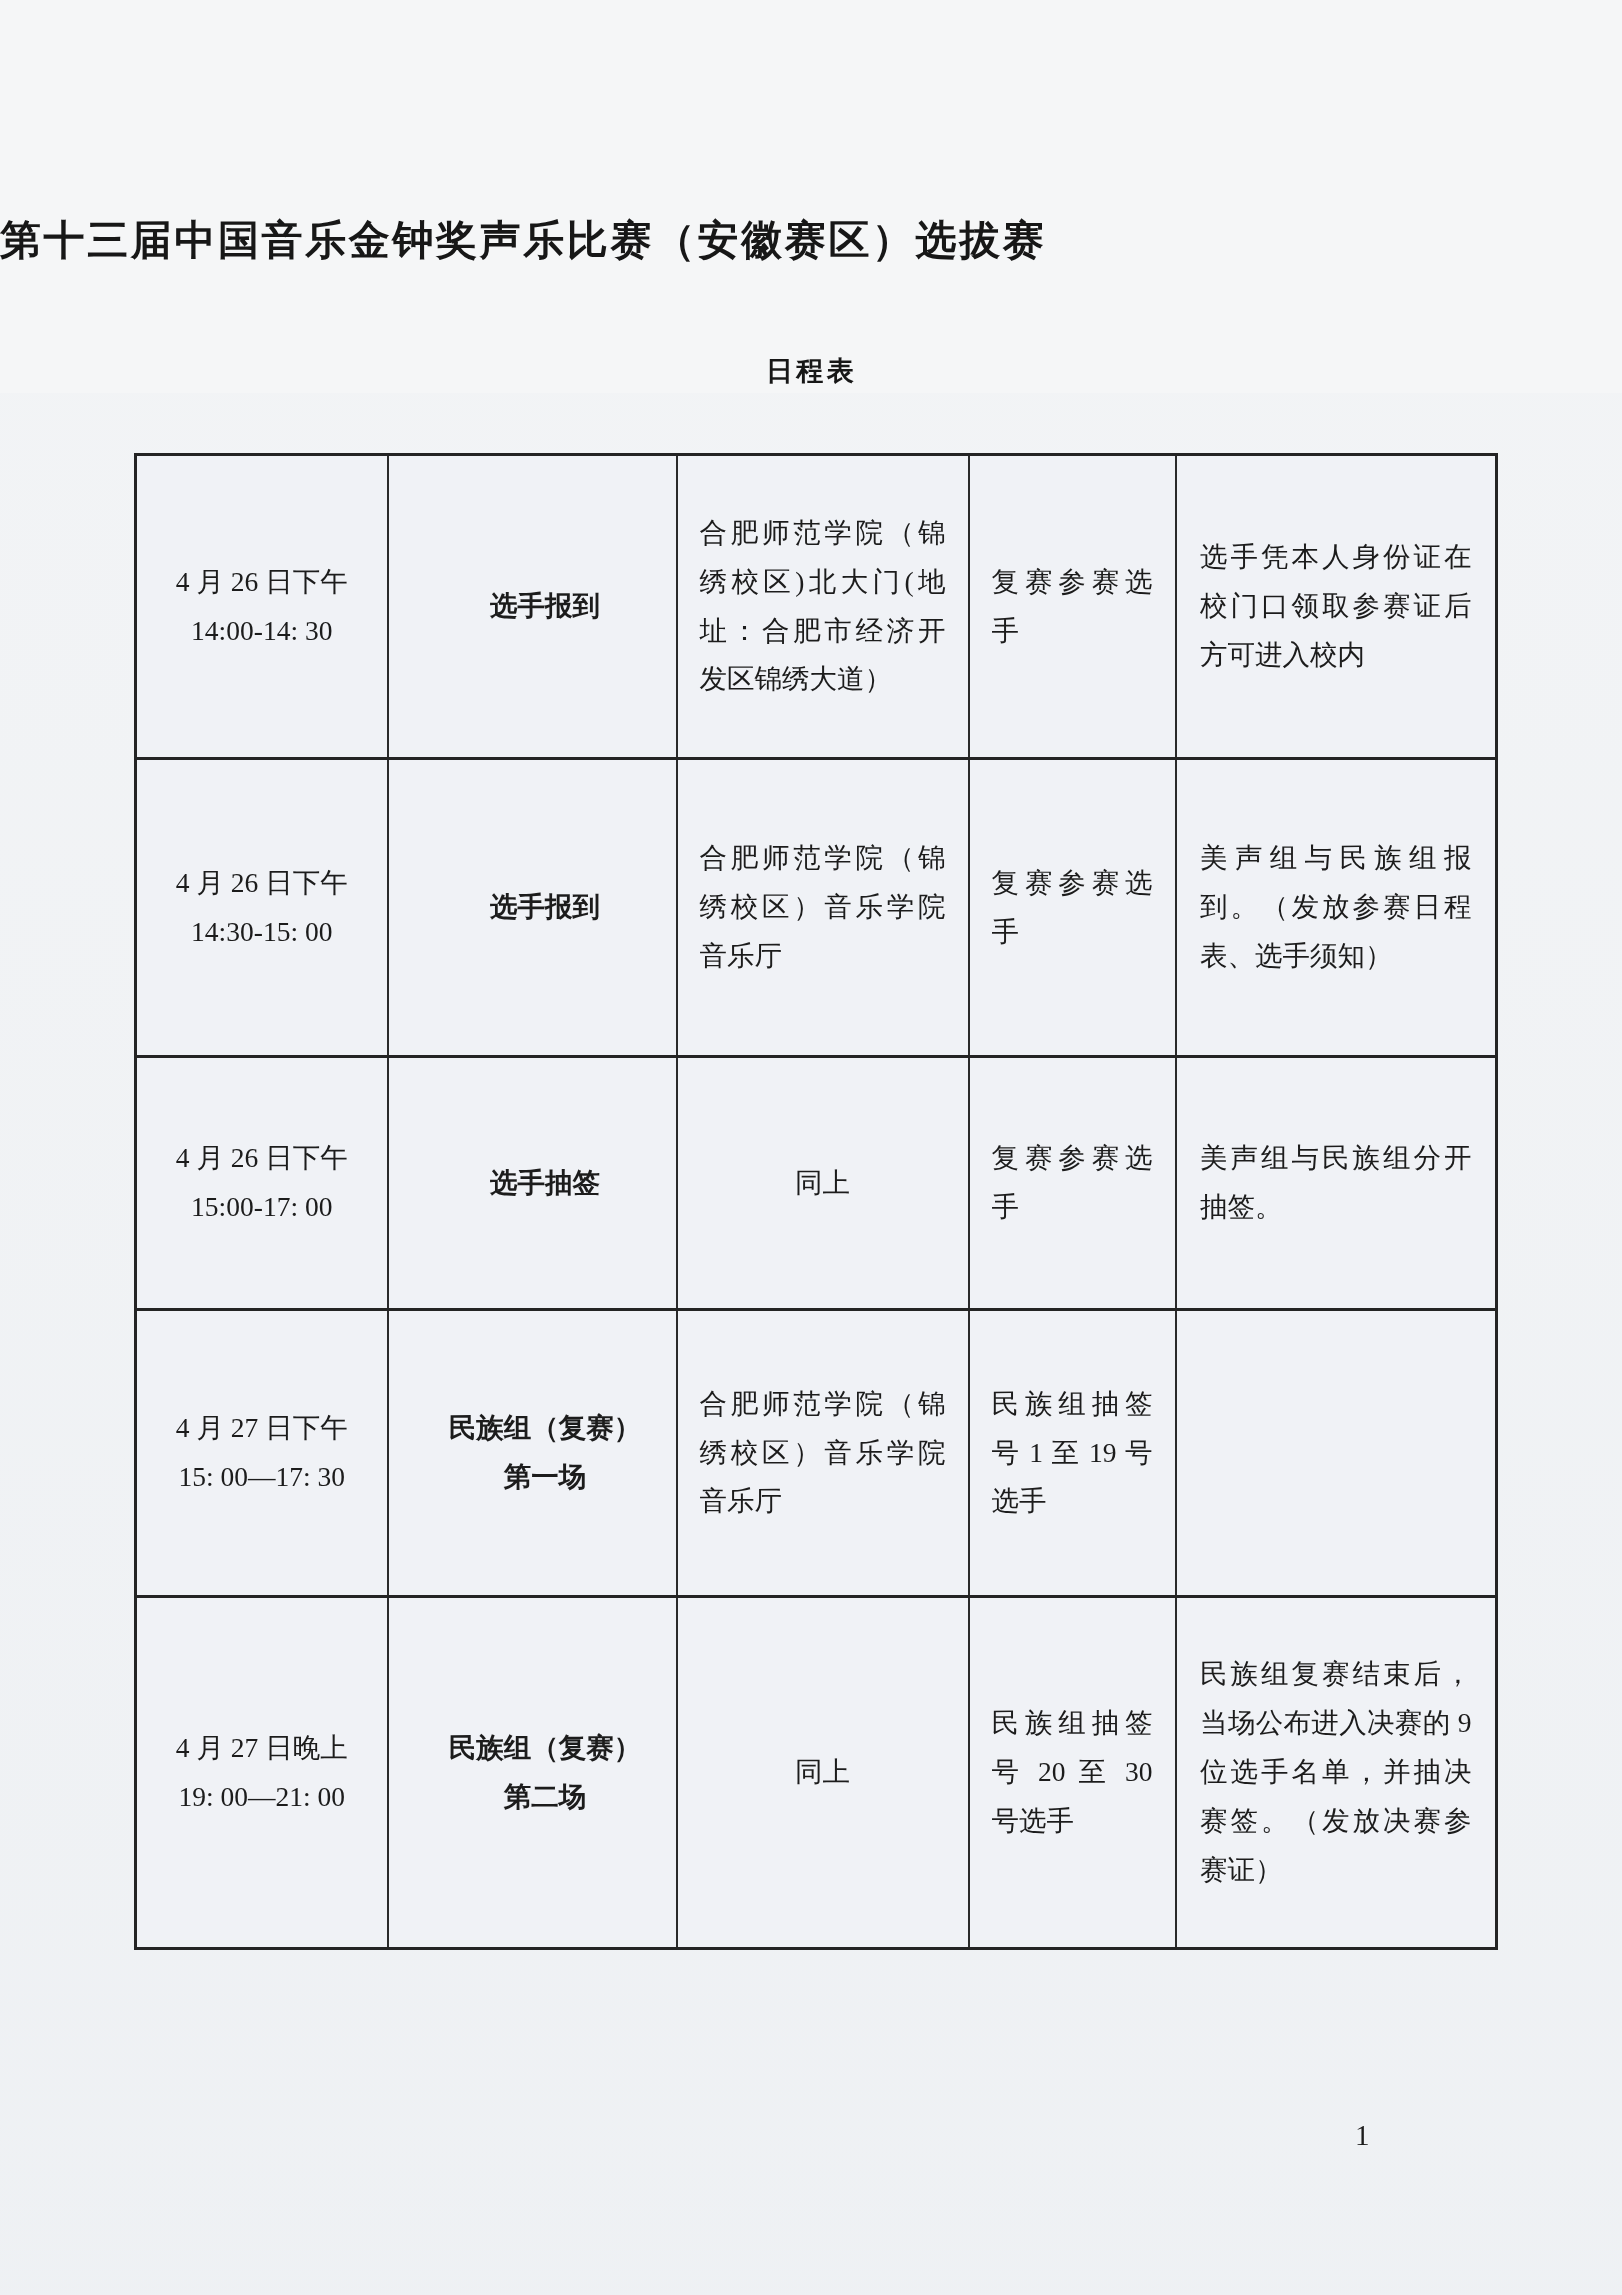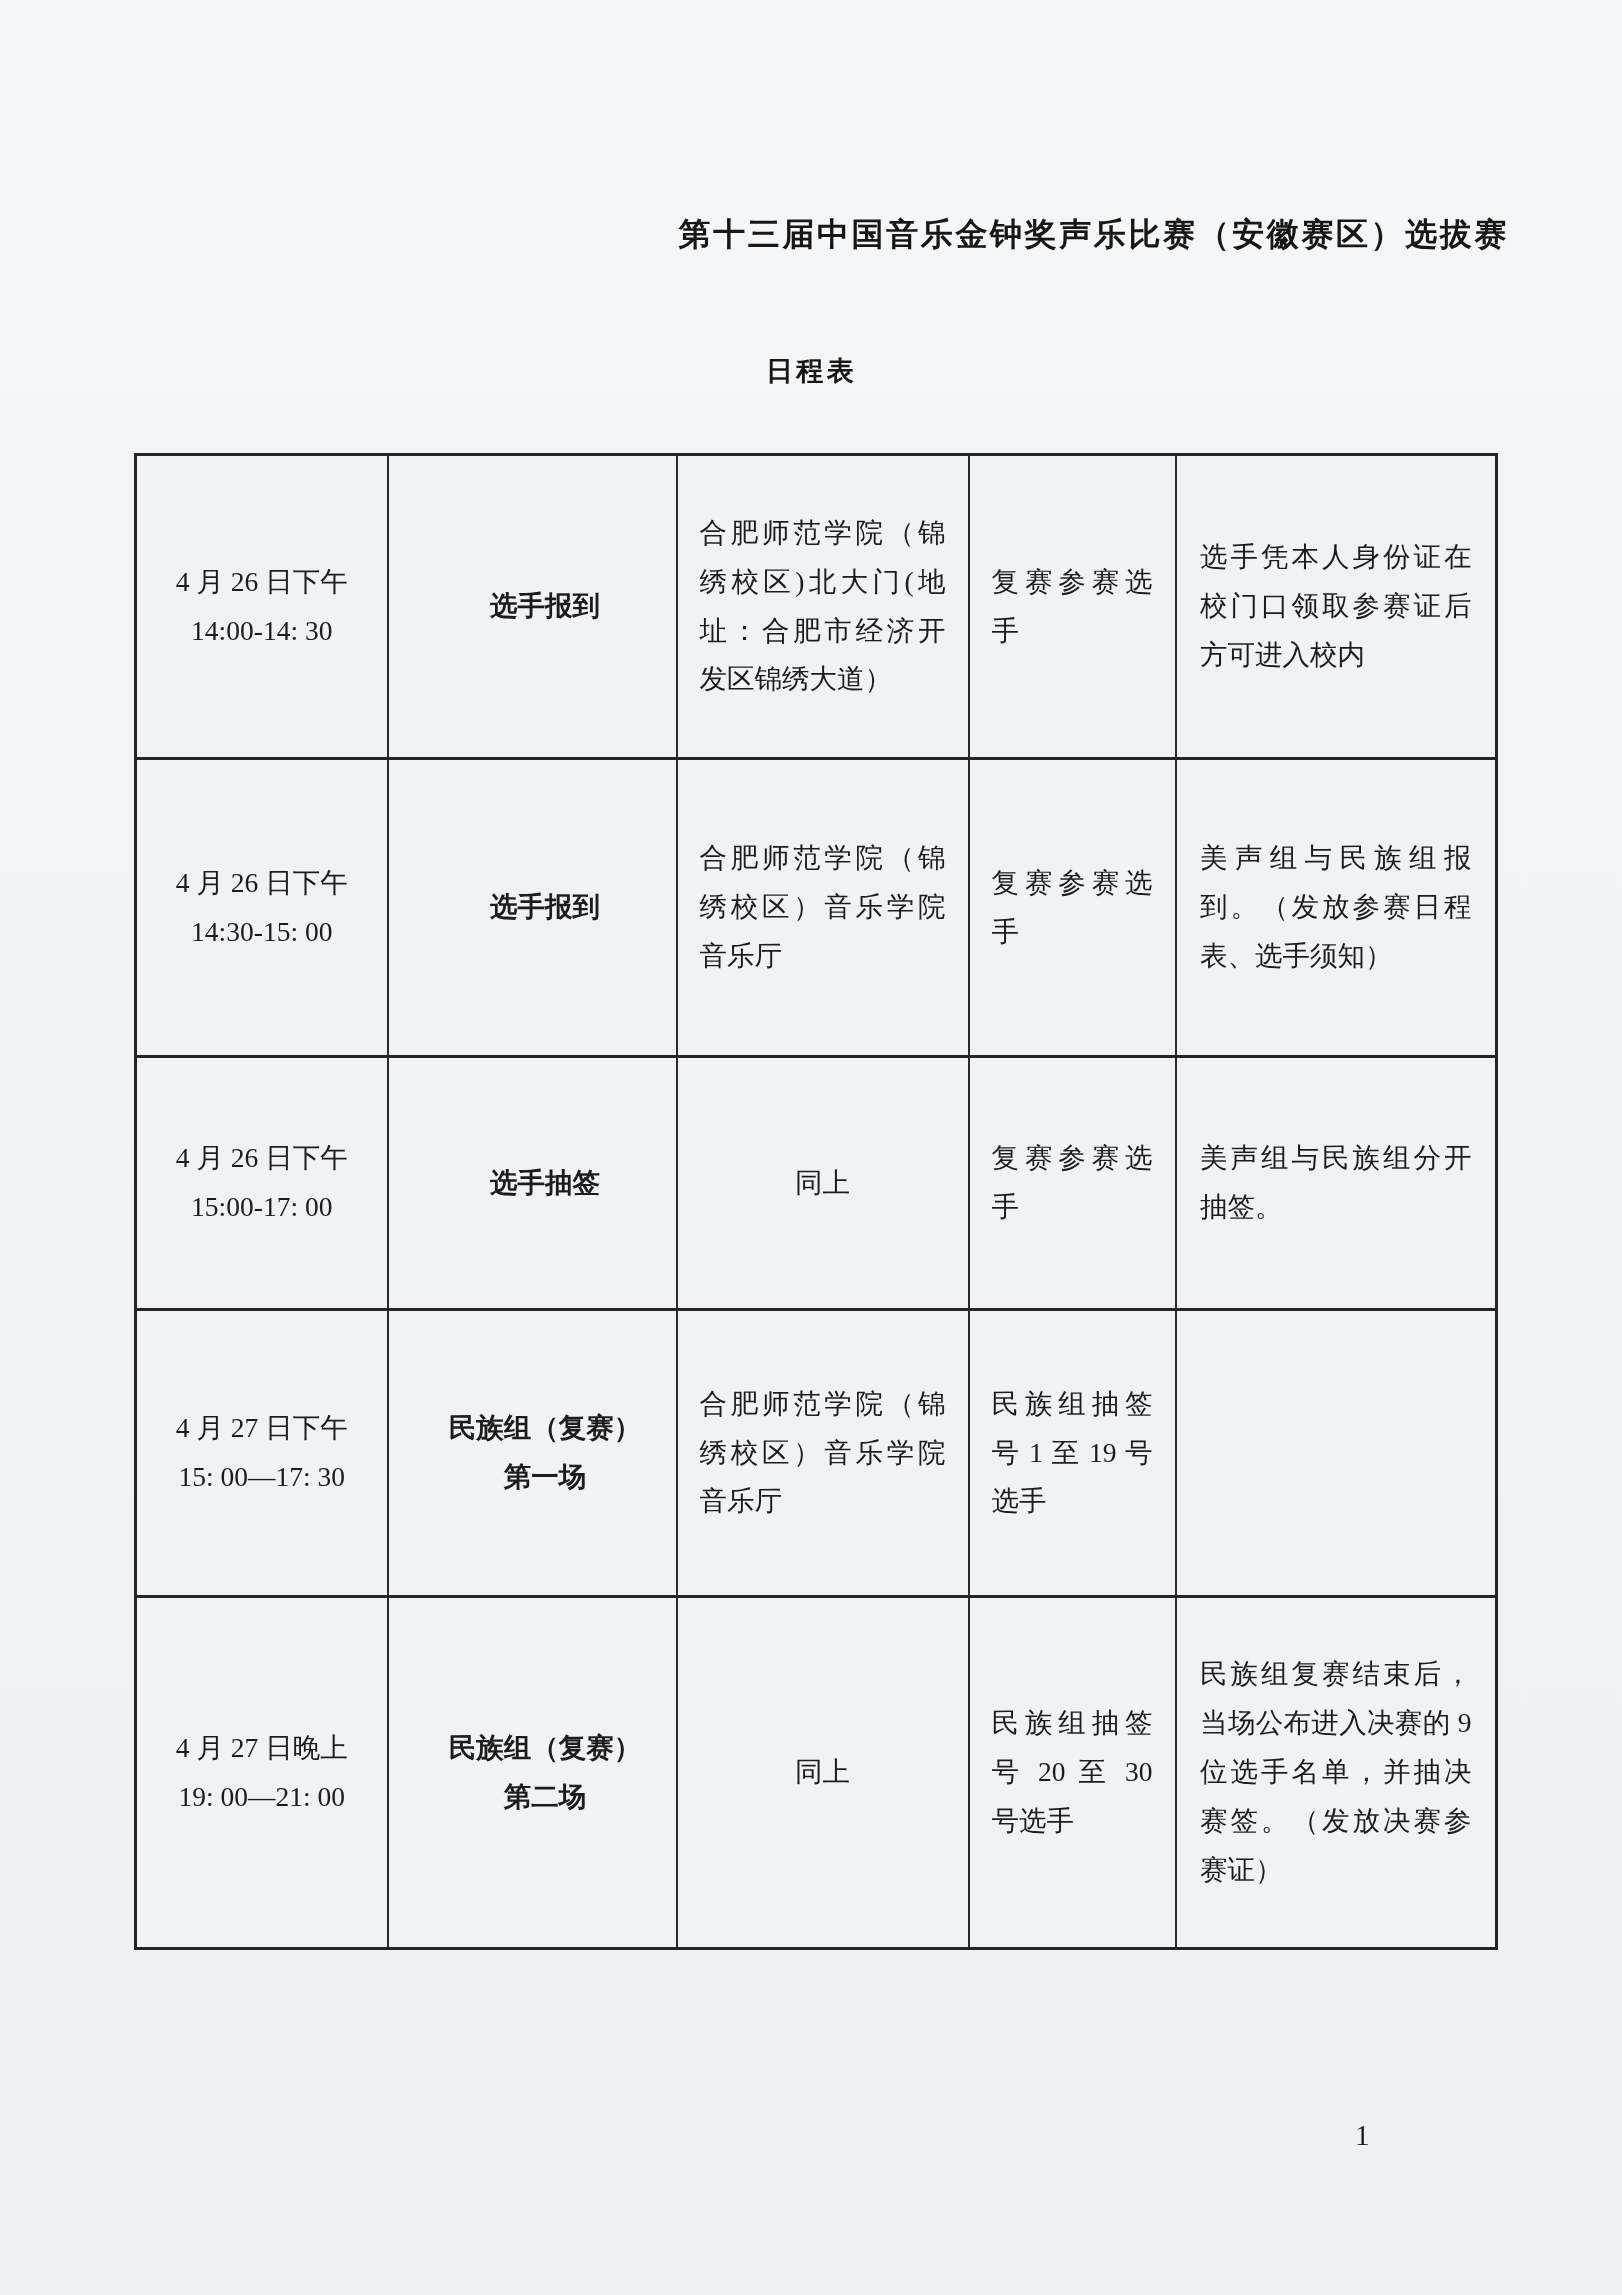--- a/index.html
+++ b/index.html
@@ -12,24 +12,24 @@
     overflow:hidden;
   }
   
   .scan-tint{
     position:absolute;left:0;top:393px;width:1623px;height:1903px;
     background:linear-gradient(180deg, rgba(214,222,232,0.10), rgba(214,222,232,0.22));
     pointer-events:none;
   }
   .doc-title{
     position:absolute;top:213px;left:0;width:1509px;
-    text-align:right;
+    text-align:left;
     font-family:"Liberation Sans", sans-serif;
     font-weight:700;
-    font-size:32px;
+    font-size:41px;
     letter-spacing:2.6px;
     color:#171717;
   }
   .doc-subtitle{
     position:absolute;top:353px;left:0;width:1623px;
     text-align:center;
     font-family:"Liberation Sans", sans-serif;
     font-weight:700;
     font-size:27px;
     letter-spacing:3.3px;

